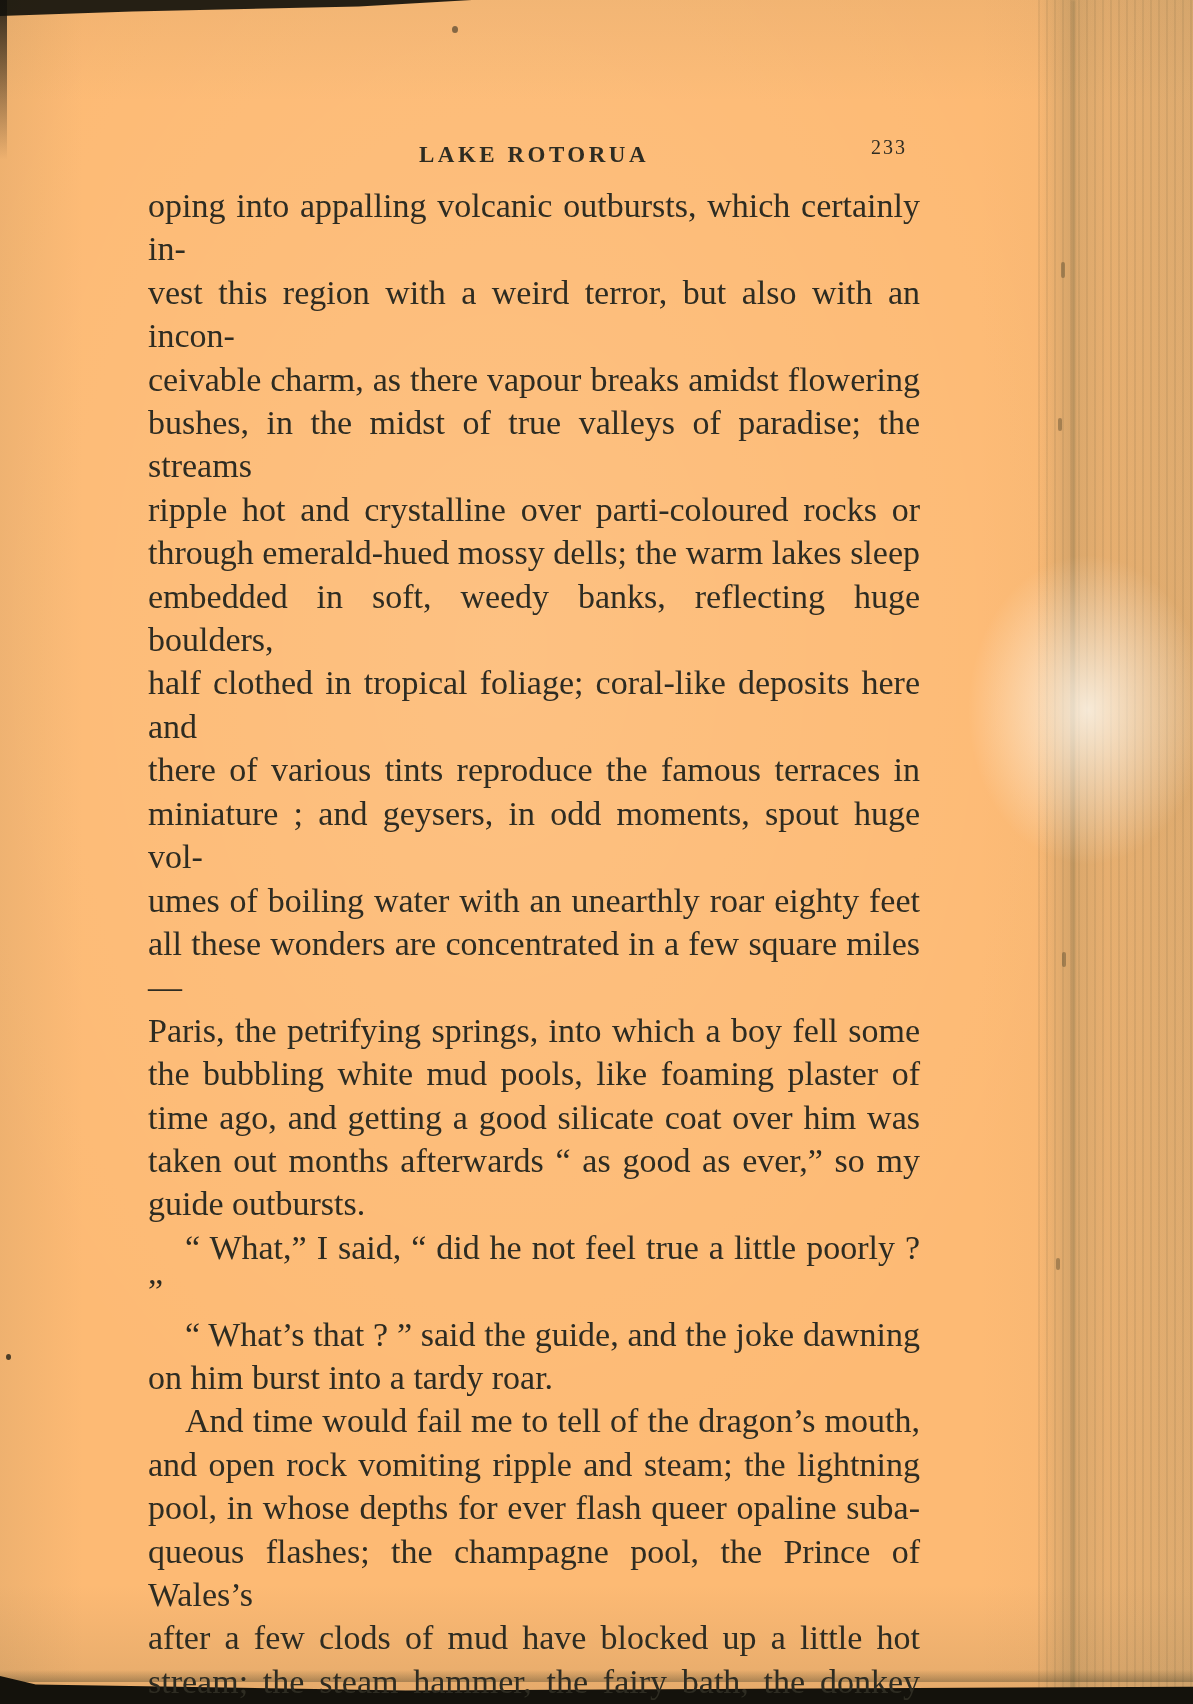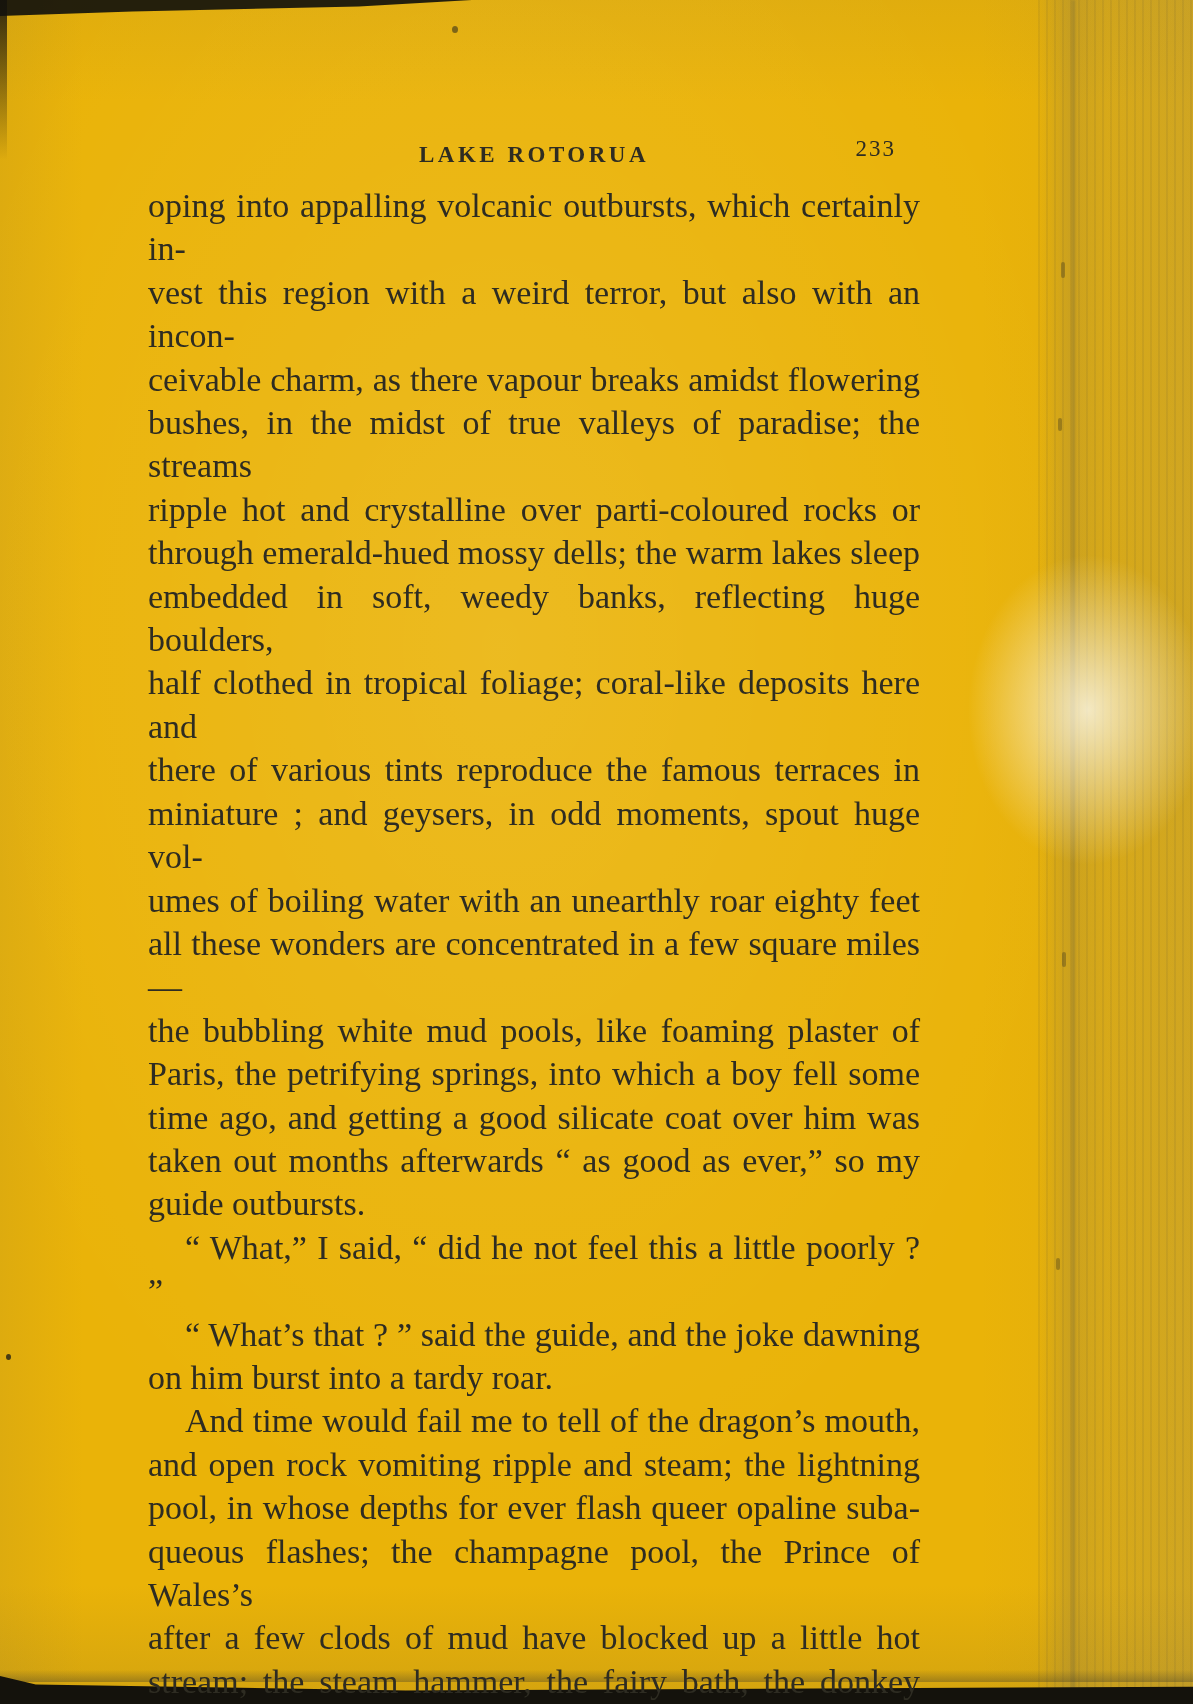--- a/index.html
+++ b/index.html
@@ -1,20 +1,20 @@
 <!DOCTYPE html>
 <html><head>
 <meta charset="utf-8">
 <style>
   html,body { margin:0; padding:0; background:#555; }
   .page {
     position:relative;
     width:1193px; height:1704px;
     margin:0 auto;
-    background:#eab308;
+    background:#fdba74;
     overflow:hidden;
     font-family:"Liberation Serif", serif;
   }
   
   .vignette {
     position:absolute; inset:0; pointer-events:none;
     background:
       radial-gradient(ellipse at 42% 38%, rgba(255,255,252,0.10), rgba(0,0,0,0) 62%),
       linear-gradient(90deg, rgba(110,100,70,0.10), rgba(0,0,0,0) 7%, rgba(0,0,0,0) 82%, rgba(120,110,80,0.10)),
       linear-gradient(180deg, rgba(110,100,70,0.08), rgba(0,0,0,0) 6%, rgba(0,0,0,0) 93%, rgba(90,80,55,0.16));
@@ -73,22 +73,22 @@
     position:absolute; left:148px; top:138px; width:772px;
     color:#2e2c22;
   }
   .header-row { position:relative; height:46px; }
   .running-header {
     position:absolute; left:0; right:0; top:4px;
     text-align:center; font-weight:bold;
     font-size:23px; letter-spacing:3.5px;
   }
   .page-number {
-    position:absolute; right:24px; top:-2px;
-    font-size:23px; letter-spacing:2px;
+    position:absolute; right:13px; top:-2px;
+    font-size:20px; letter-spacing:2px;
   }
   .body-text { font-size:34px; line-height:43.4px; }
   .line {
     text-align:justify; text-align-last:justify;
     white-space:pre-wrap;
   }
   .line.last { text-align-last:left; }
   .line.indent { text-indent:37px; }
 </style>
 </head>
@@ -125,26 +125,26 @@
         <div class="line">ceivable charm, as there vapour breaks amidst flowering</div>
         <div class="line">bushes, in the midst of true valleys of paradise; the streams</div>
         <div class="line">ripple hot and crystalline over parti-coloured rocks or</div>
         <div class="line">through emerald-hued mossy dells; the warm lakes sleep</div>
         <div class="line">embedded in soft, weedy banks, reflecting huge boulders,</div>
         <div class="line">half clothed in tropical foliage; coral-like deposits here and</div>
         <div class="line">there of various tints reproduce the famous terraces in</div>
         <div class="line">miniature ; and geysers, in odd moments, spout huge vol-</div>
         <div class="line">umes of boiling water with an unearthly roar eighty feet</div>
         <div class="line">all these wonders are concentrated in a few square miles—</div>
+        <div class="line">Paris, the petrifying springs, into which a boy fell some</div>
         <div class="line">the bubbling white mud pools, like foaming plaster of</div>
-        <div class="line">Paris, the petrifying springs, into which a boy fell some</div>
         <div class="line">time ago, and getting a good silicate coat over him was</div>
         <div class="line">taken out months afterwards “ as good as ever,” so my</div>
         <div class="line last">guide outbursts.</div>
-        <div class="line indent">“ What,” I said, “ did he not feel this a little poorly ? ”</div>
+        <div class="line indent">“ What,” I said, “ did he not feel true a little poorly ? ”</div>
         <div class="line indent">“ What’s that ? ” said the guide, and the joke dawning</div>
         <div class="line last">on him burst into a tardy roar.</div>
         <div class="line indent">And time would fail me to tell of the dragon’s mouth,</div>
         <div class="line">and open rock vomiting ripple and steam; the lightning</div>
         <div class="line">pool, in whose depths for ever flash queer opaline suba-</div>
         <div class="line">queous flashes; the champagne pool, the Prince of Wales’s</div>
         <div class="line">after a few clods of mud have blocked up a little hot</div>
         <div class="line">stream; the steam hammer, the fairy bath, the donkey en-</div>
         <div class="line last">gine, etc.</div>
       </div>

